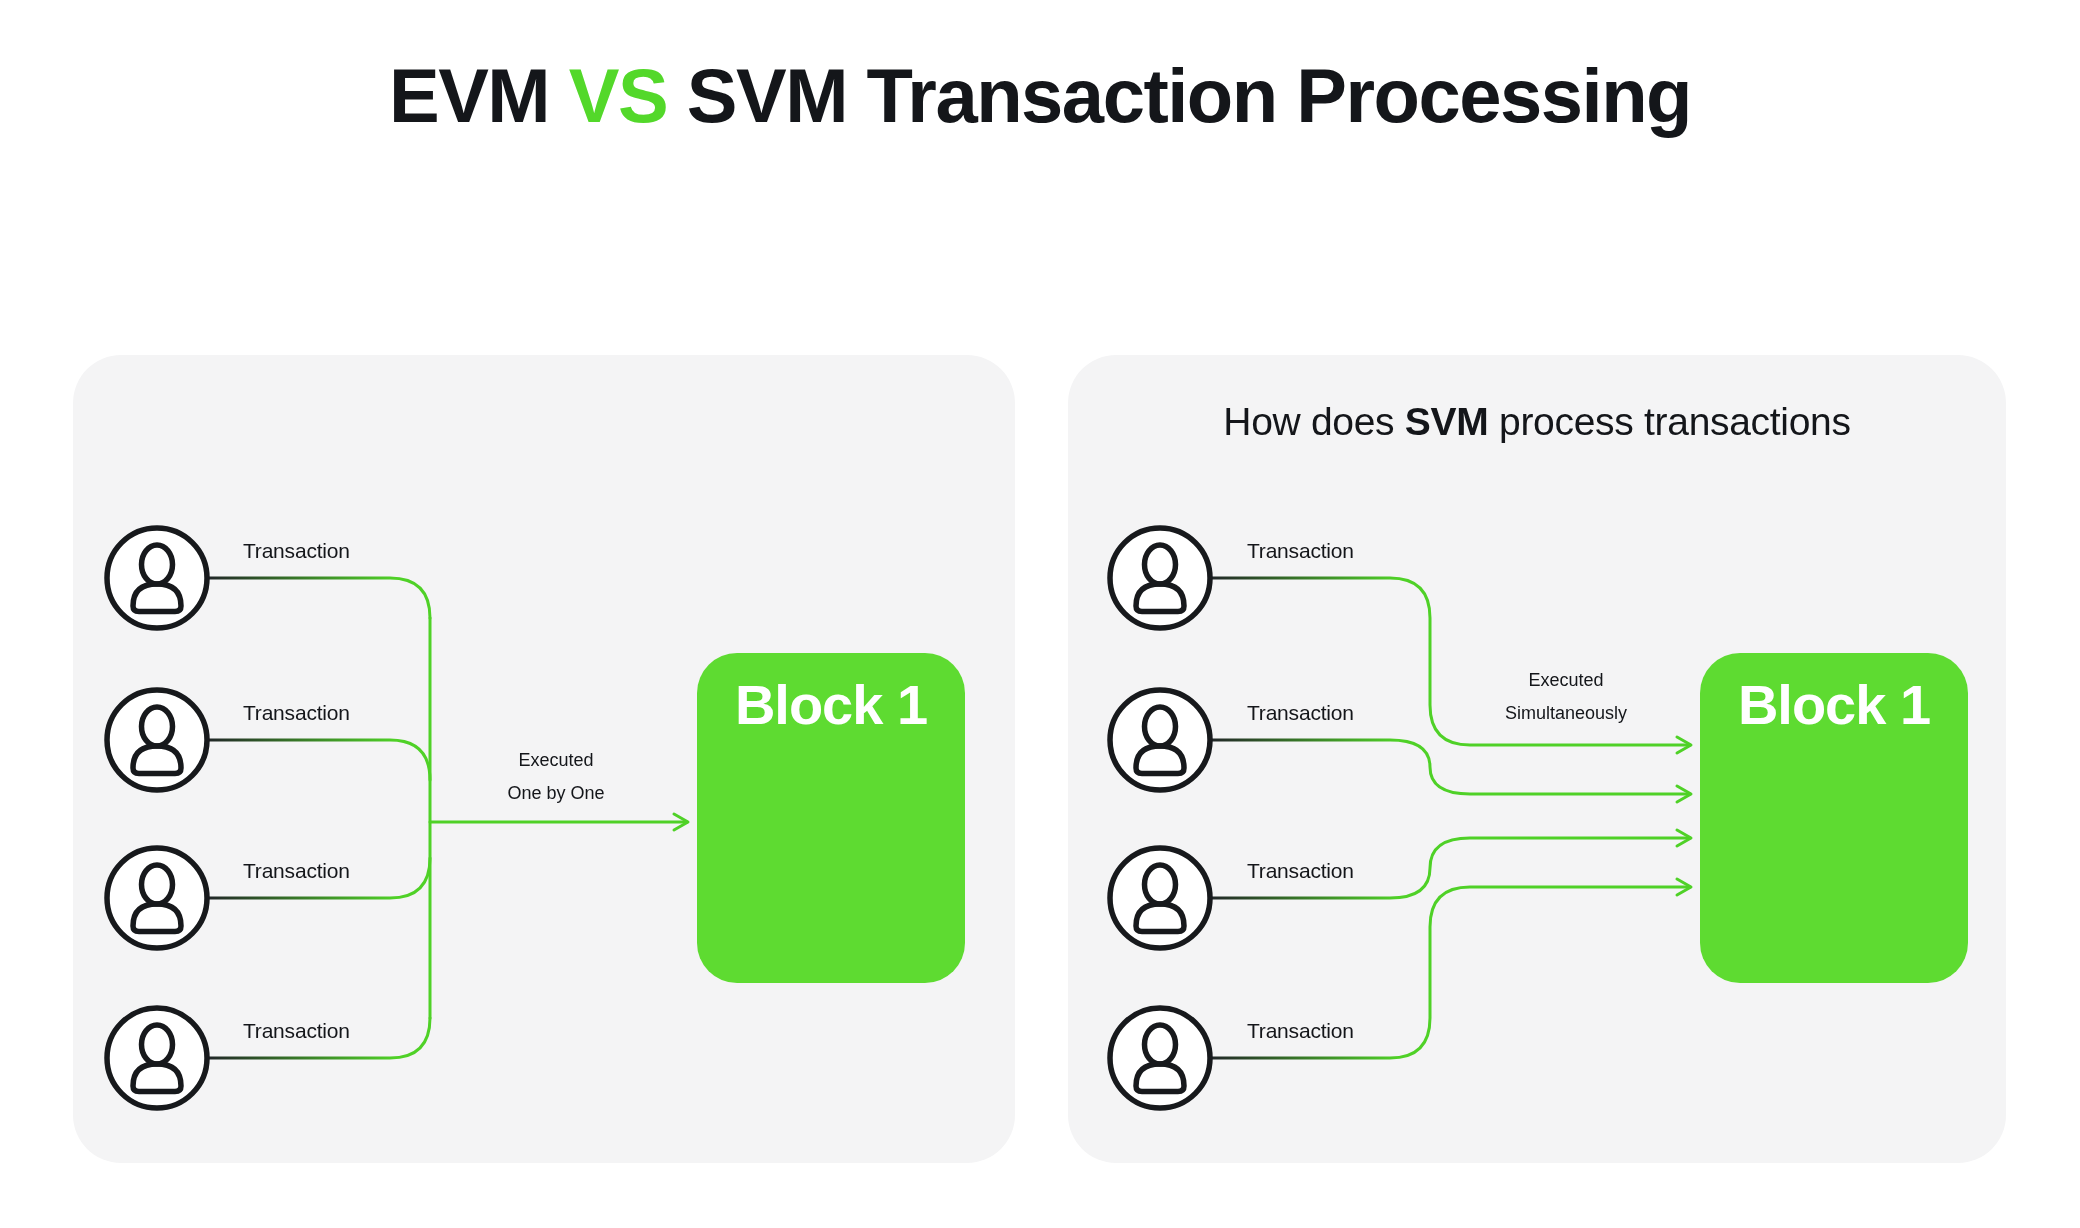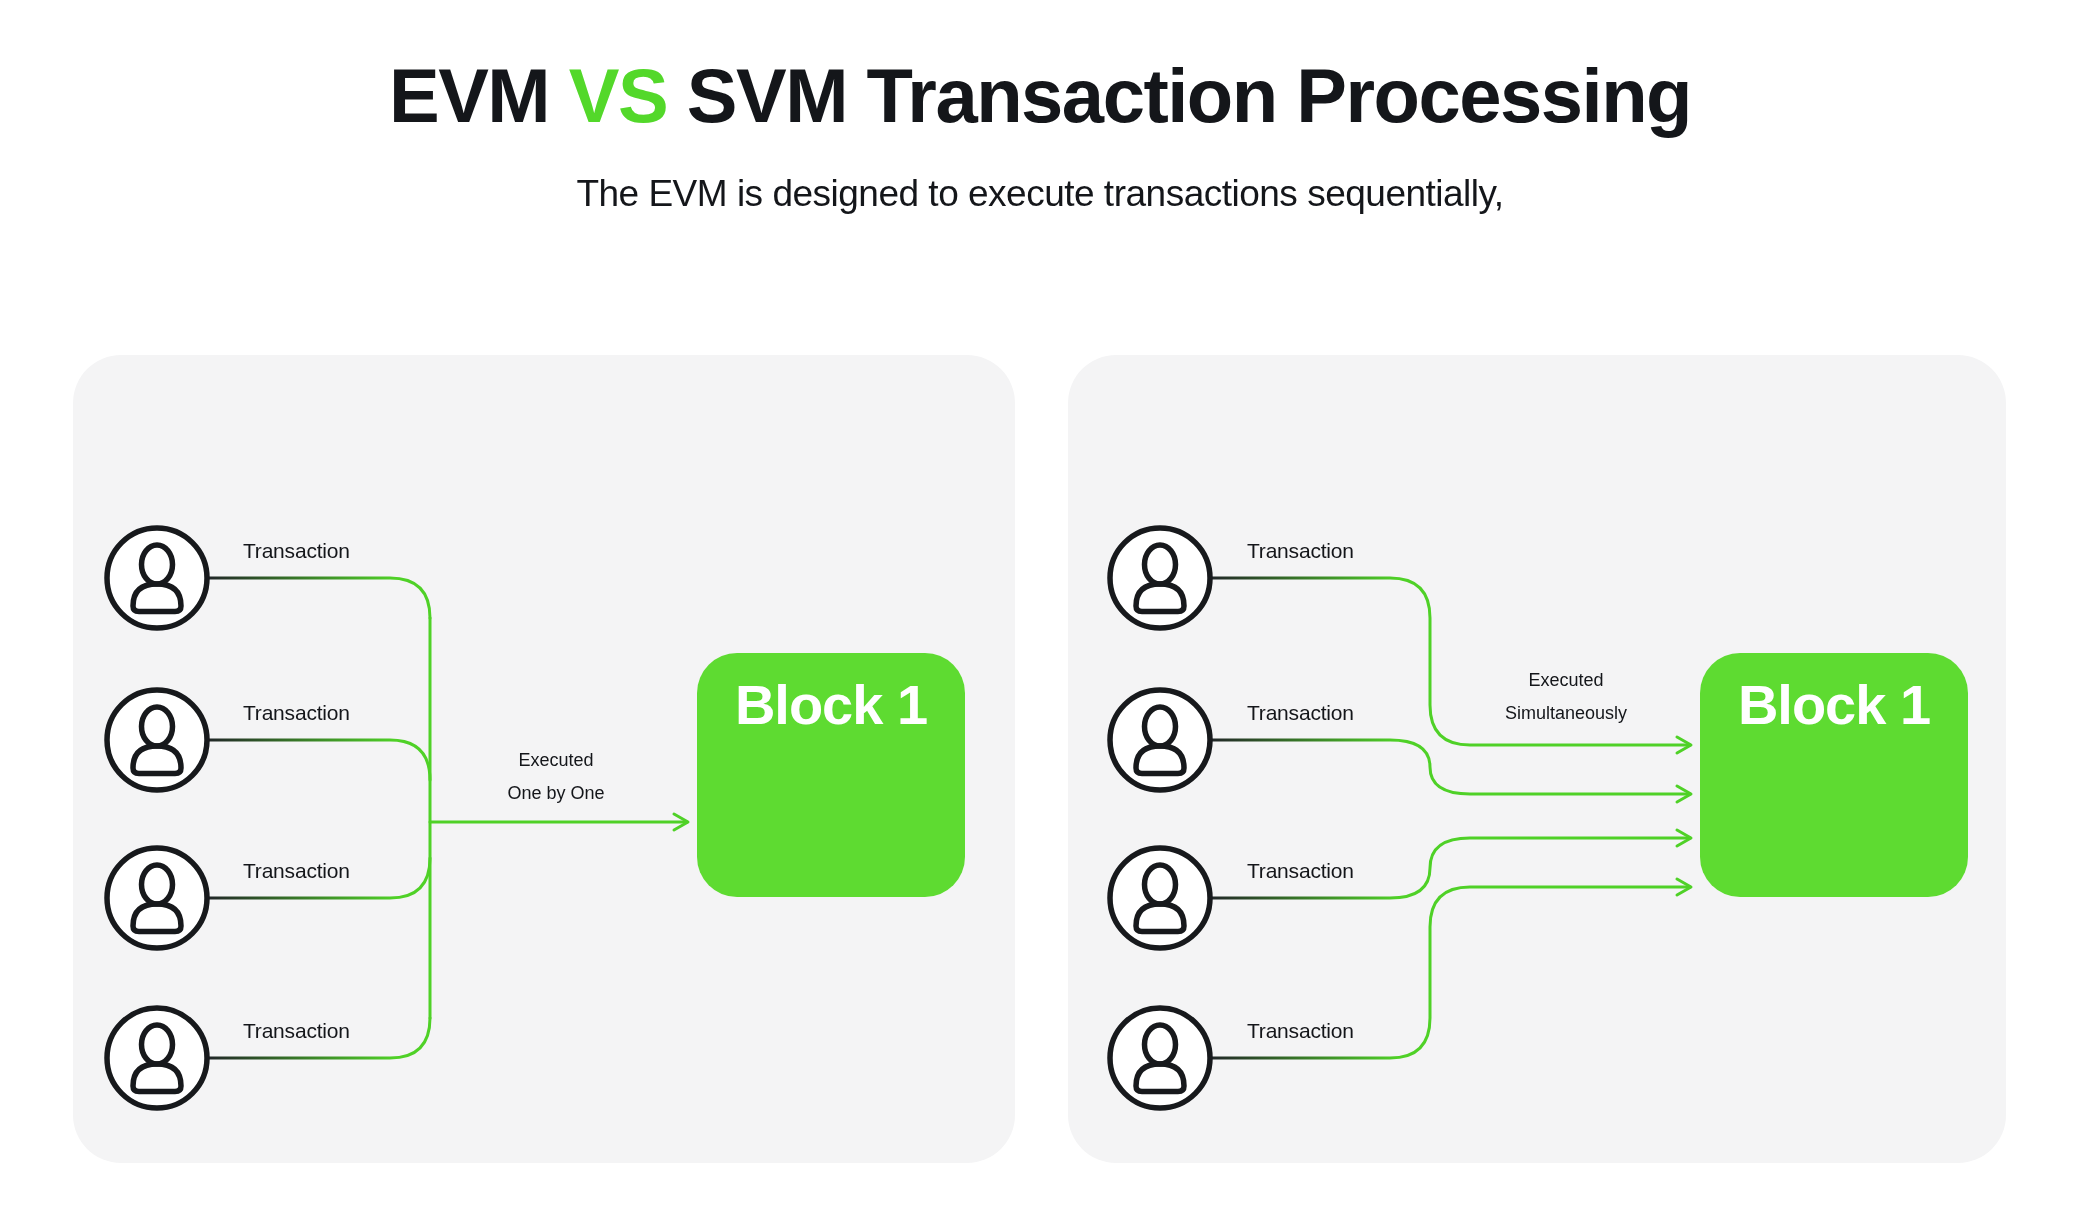--- a/index.html
+++ b/index.html
@@ -43,21 +43,21 @@
   .user-badge{position:absolute; width:110px; height:110px; color:#17191c;}
   .tx-label{
     position:absolute; font-size:21px; line-height:27px; font-weight:400;
     letter-spacing:-0.2px; color:var(--text_dark);
   }
   .exec-label{
     position:absolute; width:200px; text-align:center;
     font-size:18px; line-height:33px; font-weight:400; color:var(--text_dark);
   }
   .block{
-    position:absolute; width:268px; height:244px; top:298px;
+    position:absolute; width:268px; height:330px; top:298px;
     background:var(--block_green); border-radius:40px;
     text-align:center; color:var(--white);
   }
   .block .block-label{
     display:inline-block; margin-top:24px;
     font-size:56px; line-height:56px; font-weight:700; letter-spacing:-1px;
   }
   .panel.left  .block{left:624px;}
   .panel.right .block{left:632px;}
 </style>
@@ -80,21 +80,20 @@
       <stop offset="1" stop-color="#4fd127"></stop>
     </linearGradient>
   </defs>
 </svg>
 
 <div class="canvas">
 
   <div class="page-title"><span>EVM </span><span class="vs">VS</span><span> SVM Transaction Processing</span></div>
 
   <div class="page-subtitle">
-    <div>The EVM is designed to execute transactions sequentially,</div>
   </div>
 
   <section class="panel left">
 
     <svg class="connector" viewBox="0 0 942 808">
       <path stroke="url(#gradL)" d="M134 223 H317 Q357 223 357 263"></path>
       <path stroke="url(#gradL)" d="M134 385 H317 Q357 385 357 425"></path>
       <path stroke="url(#gradL)" d="M134 543 H317 Q357 543 357 503"></path>
       <path stroke="url(#gradL)" d="M134 703 H317 Q357 703 357 663"></path>
       <path class="green" d="M357 263 V663"></path>
@@ -124,20 +123,21 @@
       <div>Executed</div>
       <div>One by One</div>
     </div>
 
     <div class="block">
       <span class="block-label">Block 1</span>
     </div>
   </section>
 
   <section class="panel right">
+    <div class="panel-heading"><span>How does </span><span class="vm">SVM</span><span> process transactions</span></div>
 
     <svg class="connector" viewBox="0 0 938 808">
       <path stroke="url(#gradR)" d="M142 223 H322 Q362 223 362 263 V350 Q362 390 402 390 H622"></path>
       <path stroke="url(#gradR)" d="M142 385 H322 Q362 385 362 412 Q362 439 402 439 H622"></path>
       <path stroke="url(#gradR)" d="M142 543 H322 Q362 543 362 513 Q362 483 402 483 H622"></path>
       <path stroke="url(#gradR)" d="M142 703 H322 Q362 703 362 663 V572 Q362 532 402 532 H622"></path>
       <path class="green" d="M609 382 L623 390 L609 398"></path>
       <path class="green" d="M609 431 L623 439 L609 447"></path>
       <path class="green" d="M609 475 L623 483 L609 491"></path>
       <path class="green" d="M609 524 L623 532 L609 540"></path>

